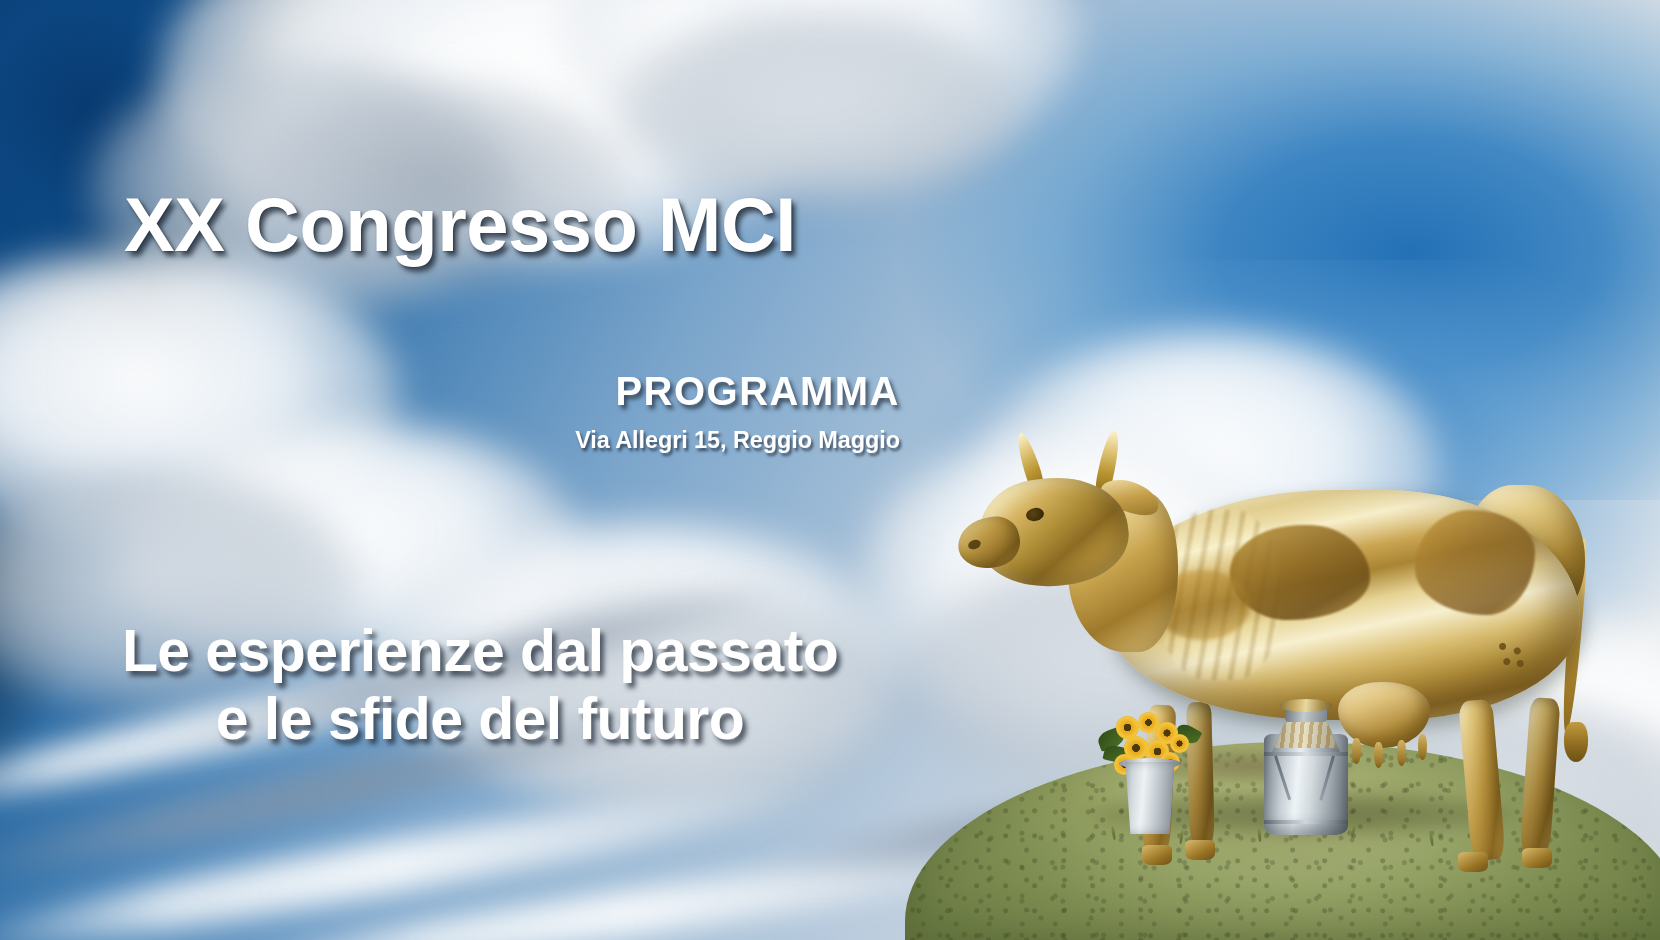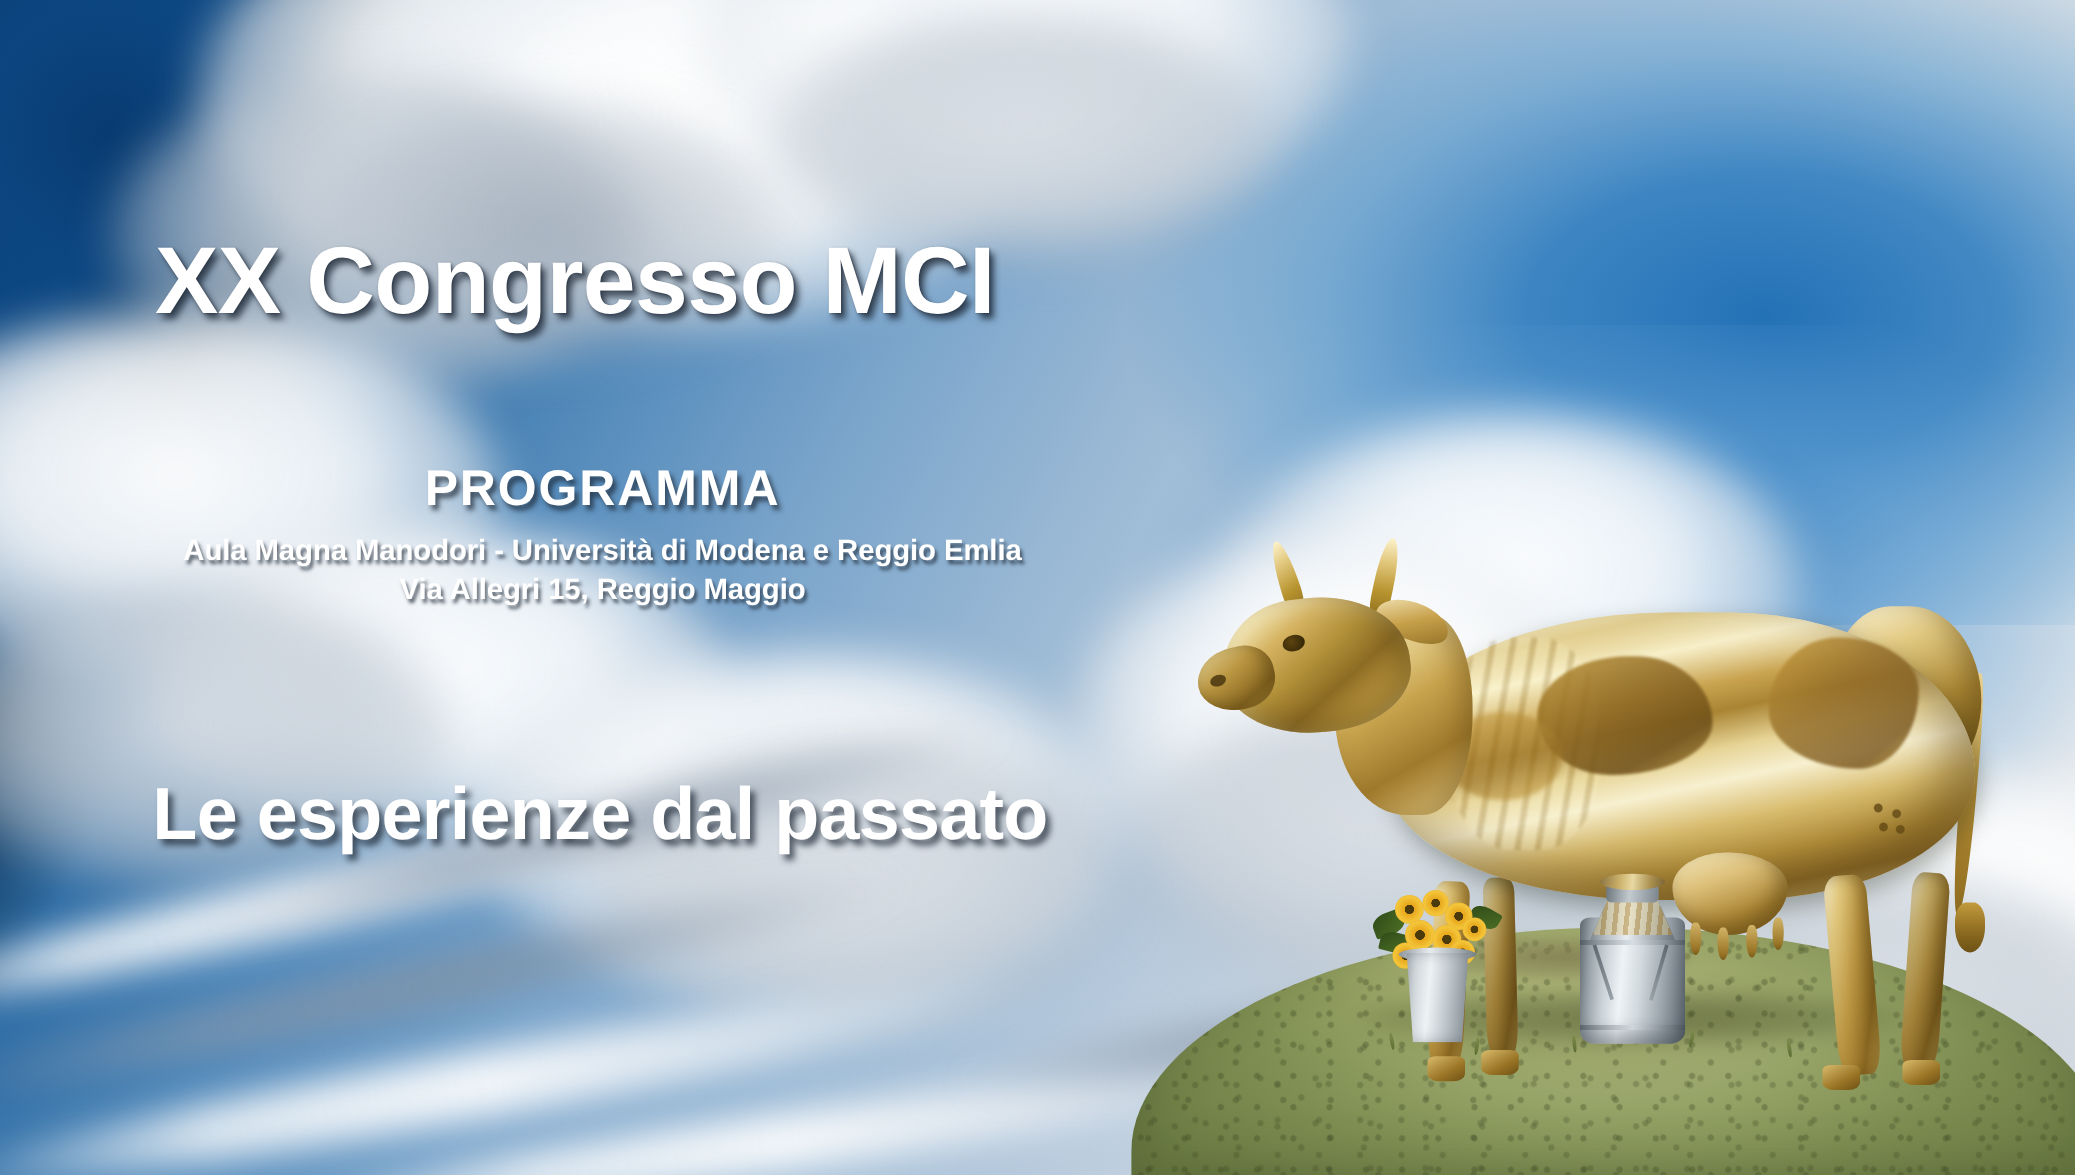--- a/index.html
+++ b/index.html
@@ -88,22 +88,21 @@
     position:absolute;left:124px;top:181px;
     font-size:76px;font-weight:bold;color:#ffffff;
     letter-spacing:-0.5px;
     font-stretch:condensed;
     text-shadow:4px 5px 5px rgba(25,35,48,.72), 1px 1px 2px rgba(30,40,55,.5);
     white-space:nowrap;
   }
 
   .mid-block{
     position:absolute;left:0px;top:370px;width:900px;
-    text-align:center;
-    padding-left:32px;
+    text-align:right;
   }
   .programma{
     font-size:40px;font-weight:bold;color:#fff;letter-spacing:1.5px;
     text-shadow:3px 4px 4px rgba(25,35,48,.7);
     line-height:1.05;
   }
   .data{
     font-size:42px;font-weight:bold;color:#fff;letter-spacing:0px;
     text-shadow:3px 4px 4px rgba(25,35,48,.7);
     line-height:1.25;margin-top:4px;
@@ -495,24 +494,24 @@
   <div class="tuft" style="left:1352px;top:824px;transform:rotate(12deg);"></div>
   <div class="tuft" style="left:1430px;top:832px;transform:rotate(-9deg);"></div>
 
   <div class="textlayer">
 
     <div class="title">XX Congresso MCI</div>
 
     <div class="mid-block">
       <div class="programma">PROGRAMMA</div>
       <div class="venue">
-        <div>Aula Magna Manodori - Università di Modena e Reggio Emlia</div>
         <div>Via Allegri 15, Reggio Maggio</div>
       </div>
     </div>
 
     <div class="tagline">
       <span class="l1">Le esperienze dal passato</span>
+      <span class="l2">e le sfide del futuro</span>
     </div>
 
   </div>
 
 </div>
 
 </body></html>

